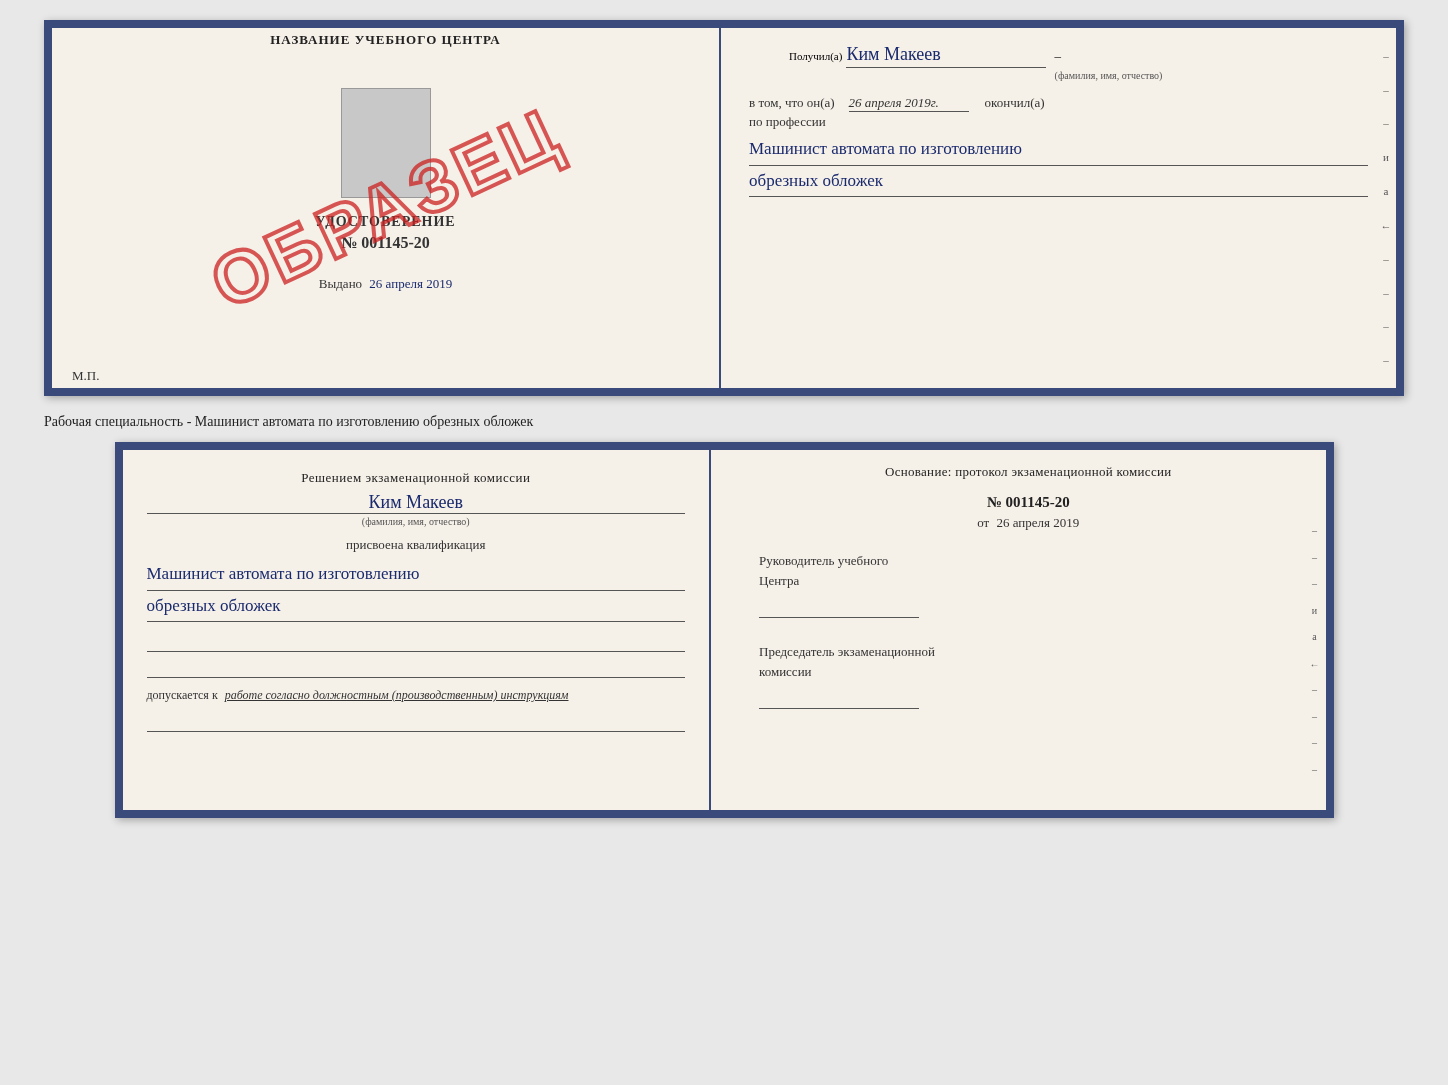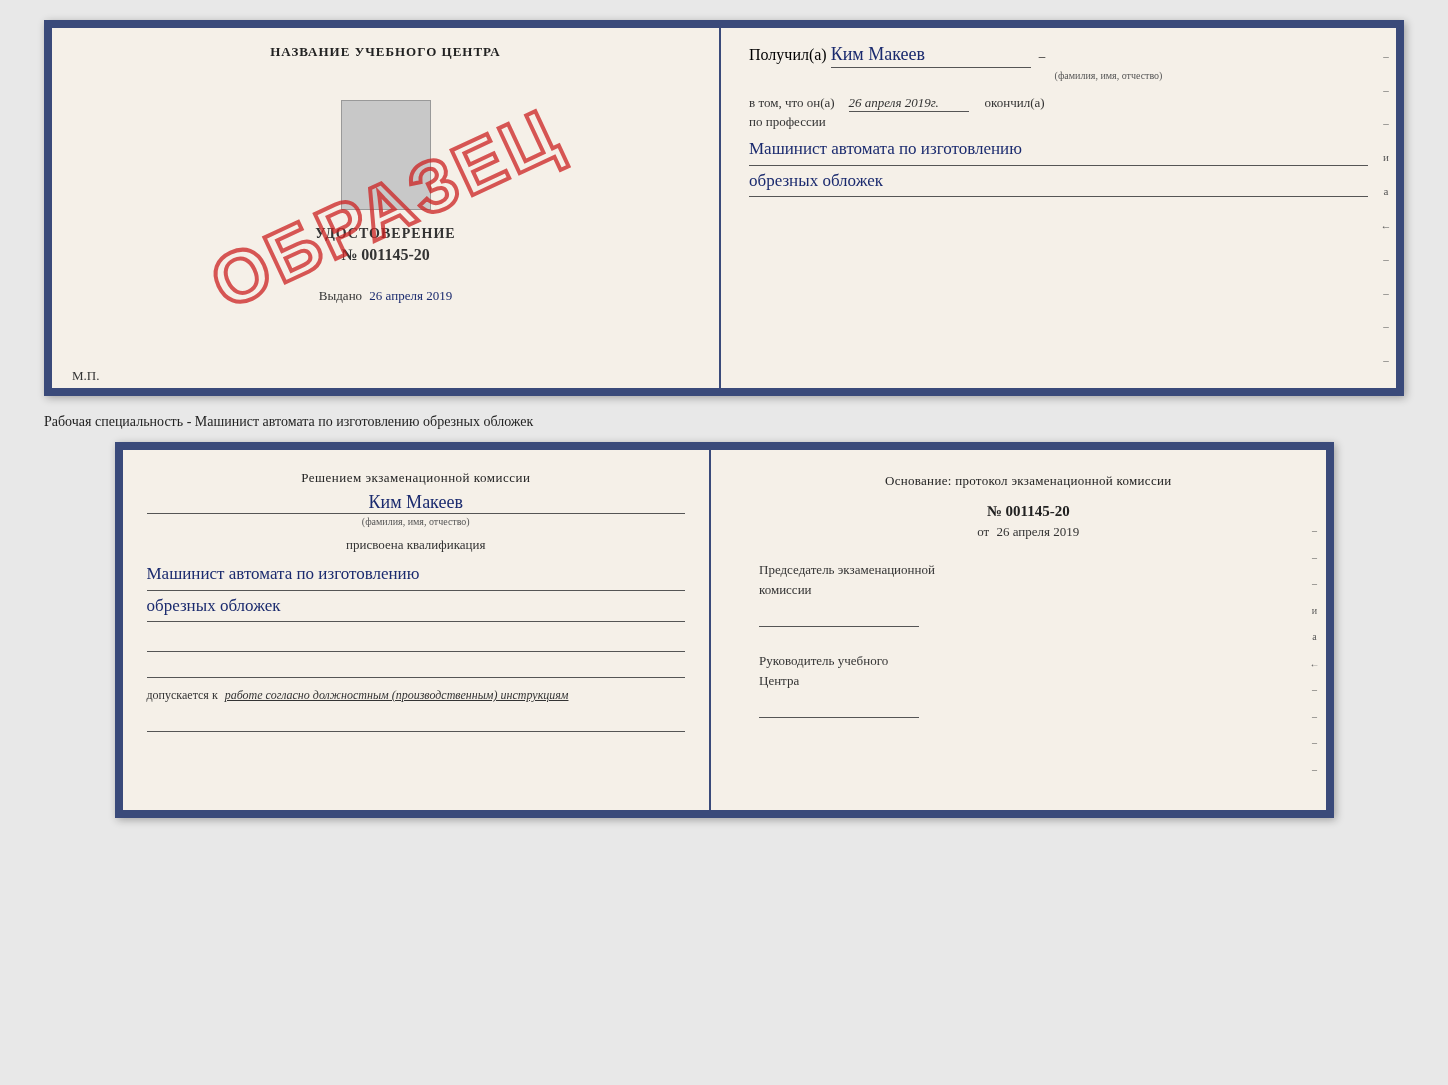--- a/index.html
+++ b/index.html
@@ -19,21 +19,21 @@
       border: 8px solid #3a4a7a;
       width: 1360px;
       display: flex;
       position: relative;
       box-shadow: 2px 2px 8px rgba(0,0,0,0.3);
       margin-bottom: 10px;
     }
 
     .doc-left, .doc-right {
       flex: 1;
-      padding: 16px 24px;
+      padding: 4px 24px;
       position: relative;
     }
 
     .doc-left {
       border-right: 2px solid #3a4a7a;
     }
 
     
     .top-doc .doc-left {
       display: flex;
@@ -215,21 +215,21 @@
     .bottom-doc {
       width: 1219px;
     }
 
     .bottom-doc .doc-left {
       min-height: 360px;
       padding: 20px 24px;
     }
 
     .bottom-doc .doc-right {
-      padding: 23px 28px;
+      padding: 14px 28px;
       margin-left: 20px;
     }
 
     .decision-title {
       font-size: 13px;
       letter-spacing: 0.5px;
       color: #222;
       text-align: center;
       margin-bottom: 6px;
     }
@@ -357,21 +357,21 @@
     <div class="issued-date">
       <span>Выдано</span>
       <span style="font-family:'Segoe Script',cursive; color:#1a2a6e; margin-left:4px;">26 апреля 2019</span>
     </div>
 
     <div class="mp-label">М.П.</div>
   </div>
 
   <div class="doc-right">
     <div style="display:flex; align-items:baseline; margin-bottom:2px;">
-      <span class="recipient-label" style="font-size:16px;">Получил(а)</span>
+      <span class="recipient-label" style="font-size:11px;margin-left:40px;">Получил(а)</span>
       <span class="recipient-name">Ким Макеев</span>
       <span style="margin-left:8px; font-size:13px;">–</span>
     </div>
     <div class="fio-hint">(фамилия, имя, отчество)</div>
 
     <div class="completed-line">
       <span style="font-size:13px; margin-right:6px;">в том, что он(а)</span>
       <span class="date-val" style="font-style:italic;">26 апреля 2019г.</span>
       <span style="font-size:13px; margin-left:8px;">окончил(а)</span>
     </div>
@@ -419,38 +419,38 @@
     <div class="underline-blank" style="margin-top:8px;"></div>
   </div>
 
   <div class="doc-right" style="position:relative;">
     <div class="basis-title">Основание: протокол экзаменационной комиссии</div>
 
     <div class="protocol-number">№ 001145-20</div>
     <div class="protocol-date">
       <span>от</span>
       <span style="margin-left:4px;">26 апреля 2019</span>
+    </div>
+
+    <div class="signature-block">
+      <div class="sig-title">
+        <span>Руководитель учебного</span><br>
+        <span>Центра</span>
+      </div>
+      <div class="sig-line"></div>
     </div>
 
     <div class="signature-block">
       <div class="sig-title">
         <span>Председатель экзаменационной</span><br>
         <span>комиссии</span>
       </div>
       <div class="sig-line"></div>
     </div>
 
-    <div class="signature-block">
-      <div class="sig-title">
-        <span>Руководитель учебного</span><br>
-        <span>Центра</span>
-      </div>
-      <div class="sig-line"></div>
-    </div>
-
     <div class="right-side-marks">
       <span>–</span>
       <span>–</span>
       <span>–</span>
       <span>и</span>
       <span>а</span>
       <span>←</span>
       <span>–</span>
       <span>–</span>
       <span>–</span>

